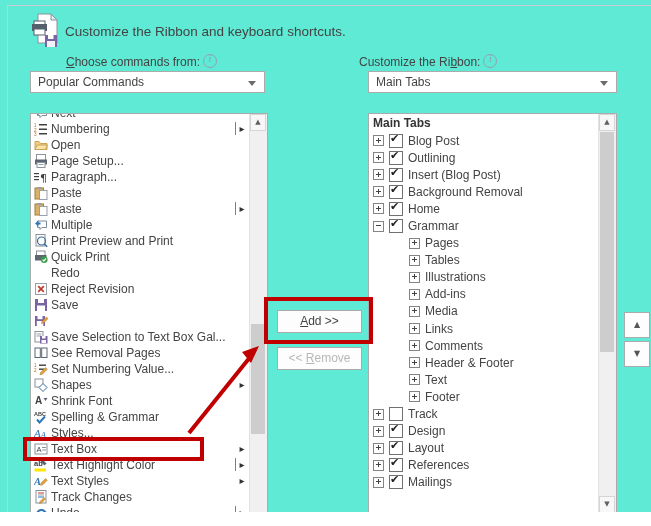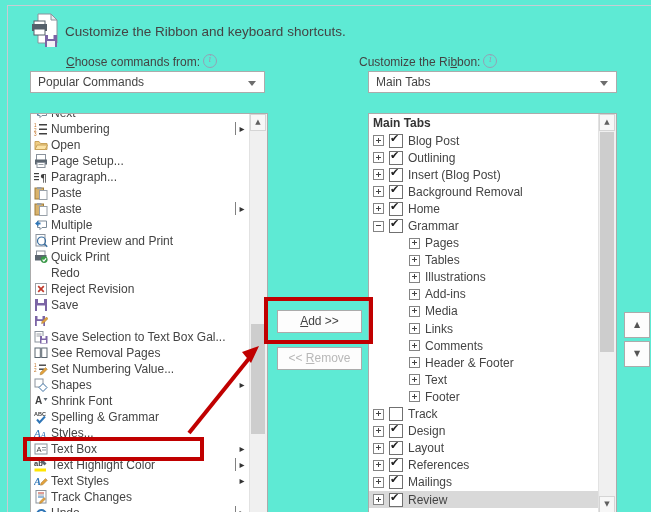--- a/index.html
+++ b/index.html
@@ -561,25 +561,20 @@
         <div class="tree-row">
           <span class="expander plus"></span>
           <span class="checkbox checked"></span>
           <span class="tree-label">References</span>
         </div>
         <div class="tree-row">
           <span class="expander plus"></span>
           <span class="checkbox checked"></span>
           <span class="tree-label">Mailings</span>
         </div>
-        <div class="tree-row" style="background: rgb(217, 217, 217);">
-          <span class="expander plus"></span>
-          <span class="checkbox checked"></span>
-          <span class="tree-label">Review</span>
-        </div>
       </div>
     <div class="vscroll">
       <div class="scroll-btn up">▲</div>
       <div class="scroll-thumb" style="top:18px;height:220px;"></div>
       <div class="scroll-btn down">▼</div>
     </div>
   </div>
 
   <div class="mini-btn" id="move-up-btn">▲</div>
   <div class="mini-btn" id="move-down-btn">▼</div>

